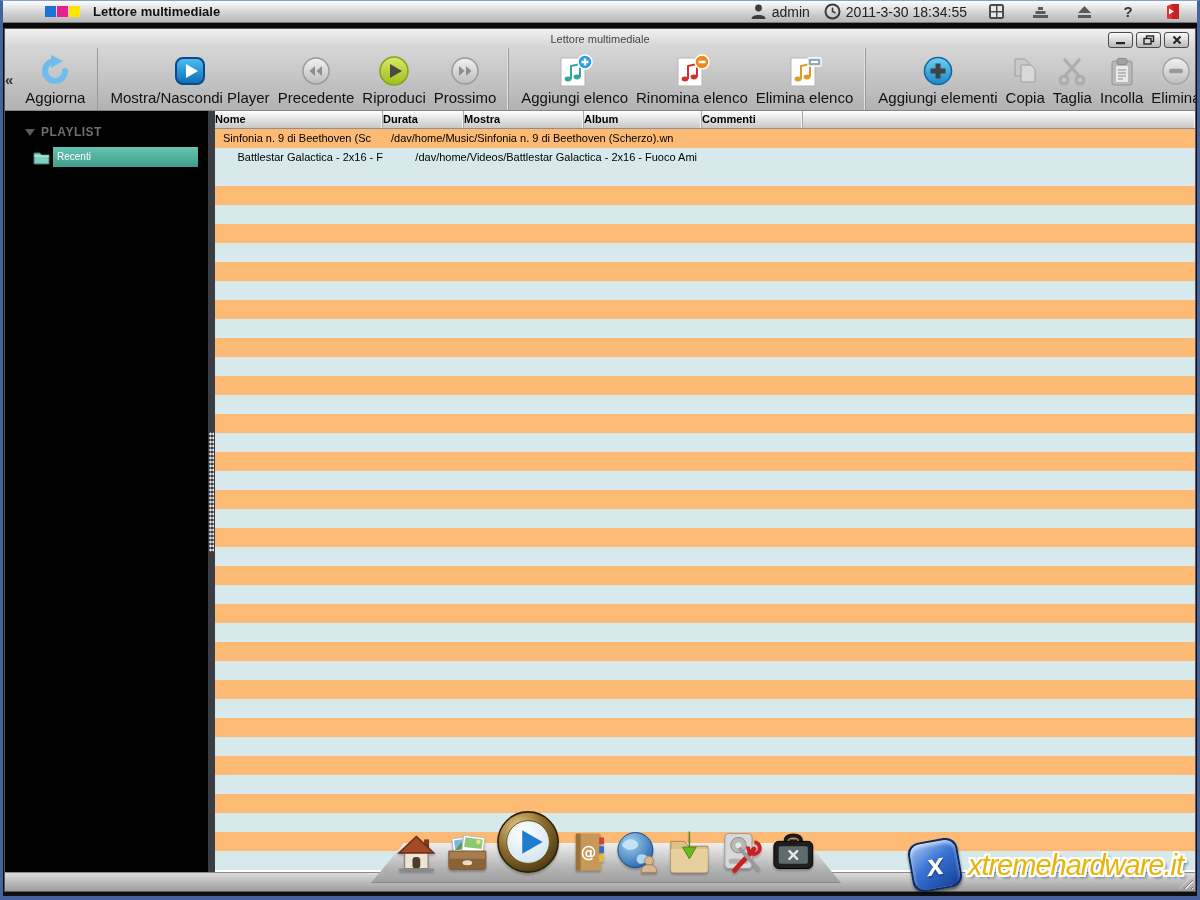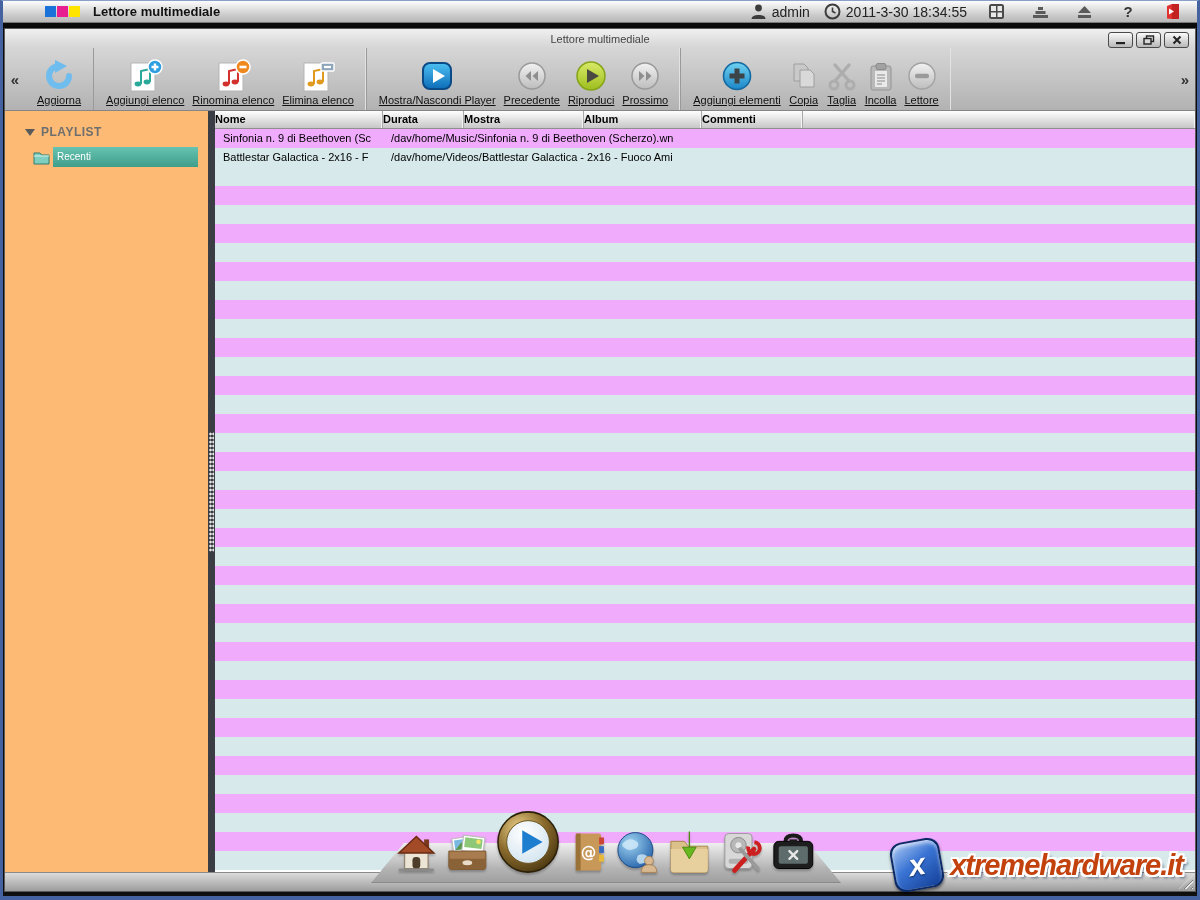--- a/index.html
+++ b/index.html
@@ -43,26 +43,26 @@
 
   .toolbar { flex:0 0 63px; display:flex; align-items:stretch;
     background:linear-gradient(#d6d6d6,#b2b2b2); border-bottom:1px solid #868686; }
   .tb-chevron { width:20px; display:flex; align-items:center; justify-content:center;
     font-size:15px; font-weight:bold; color:#333; cursor:pointer; }
   .tb-group { display:flex; align-items:stretch; padding:0 8px; }
   .tb-group + .tb-group { border-left:1px solid #9a9a9a; box-shadow:-1px 0 0 #e2e2e2 inset; }
   .tb-btn { display:flex; flex-direction:column; align-items:center; justify-content:flex-end;
     padding:3px 4px 4px; cursor:pointer; }
   .tb-ic { height:37px; display:flex; align-items:center; justify-content:center; }
-  .tb-label { font-size:11px; color:#111; white-space:nowrap;text-decoration:underline; }
+  .tb-label { font-size:15px; color:#111; white-space:nowrap; }
   .tb-spacer { flex:1; }
 
   
   .content { flex:1; display:flex; min-height:0; background:#fff; }
-  .sidebar { flex:0 0 203px; background:#fdba74; position:relative; }
+  .sidebar { flex:0 0 203px; background:#000000; position:relative; }
   .playlist-head { display:flex; align-items:center; gap:6px; padding:14px 0 8px 20px; }
   .tri { width:0; height:0; border-left:5px solid transparent; border-right:5px solid transparent;
     border-top:7px solid #5a5a5a; }
   .playlist-label { font-size:12px; font-weight:bold; color:#6e6e6e; letter-spacing:.5px; }
   .pl-item { margin-left:28px; height:20px; display:flex; align-items:center; cursor:pointer; width:165px; }
   .pl-item .folder { margin-right:3px; }
   .pl-item.selected .pl-text { background:linear-gradient(#66c3b1,#3f9e8b); color:#fff;
     flex:1; height:20px; line-height:20px; padding-left:4px; }
   .pl-text { font-size:10px; color:#333; }
 
@@ -71,22 +71,22 @@
     width:5px; height:120px;
     background-image:radial-gradient(#e8e8e8 1px, transparent 1.2px);
     background-size:3px 4px; }
 
   .main { flex:1; display:flex; flex-direction:column; min-width:0; background:#fff; position:relative; }
   .thead { flex:0 0 18px; display:flex; background:linear-gradient(#fefefe,#c7c7c7);
     border-bottom:1px solid #8f8f8f; }
   .hcell { font-size:11px; font-weight:bold; color:#000; line-height:17px; padding-left:0;
     border-right:1px solid #a8a8a8; box-shadow:-1px 0 0 #f4f4f4 inset; overflow:hidden; white-space:nowrap; cursor:pointer; }
   .tbody { flex:1; overflow:hidden; }
-  .trow { height:19px; display:flex; background:#f0abfc; }
-  .trow.alt { background:#d7e9eb; }
+  .trow { height:19px; display:flex; background:#fdba74; }
+  .trow.alt { background:#d7e9eb;text-align:right; }
   .tcell { font-size:11px; color:#000; line-height:19px; padding-left:8px;
     white-space:nowrap; overflow:hidden; }
   .col-nome { width:168px; } .col-posizione { width:314px; } .col-durata { width:81px; }
   .col-artista { width:120px; } .col-album { width:118px; } .col-commenti { width:101px; }
   .col-pad { flex:1; }
 
   .statusbar { flex:0 0 19px; background:linear-gradient(#dcdcdc,#9d9d9d); position:relative;
     border-top:1px solid #8a8a8a; }
   .resize-grip { position:absolute; right:2px; bottom:2px; width:14px; height:14px;
     background:repeating-linear-gradient(135deg, transparent 0 3px, #7a7a7a 3px 4px, #e8e8e8 4px 5px);
@@ -103,21 +103,21 @@
   .dock-icon { display:block; cursor:pointer; filter:drop-shadow(0 2px 1px rgba(0,0,0,.25)); }
 
   
   .watermark { position:absolute; right:14px; bottom:6px; display:flex; align-items:center; z-index:25; }
   .wm-logo { width:50px; height:50px; border-radius:12px; transform:rotate(-10deg);
     background:linear-gradient(150deg,#a9c7f2 0%,#3a74d4 45%,#123e96 100%);
     border:2px solid #0c2a66; box-shadow:0 2px 3px rgba(0,0,0,.5), inset 0 3px 4px rgba(255,255,255,.55);
     display:flex; align-items:center; justify-content:center; }
   .wm-x { font-size:30px; font-weight:bold; color:#fff; font-style:italic;
     text-shadow:0 1px 2px #0a2a60; }
-  .wm-text { font-size:29px; font-weight:bold; font-style:italic; color:#c2410c; margin-left:8px;
+  .wm-text { font-size:29px; font-weight:normal; font-style:italic; color:#eab308; margin-left:8px;
     letter-spacing:-1px;
     text-shadow:-2px -2px 0 #fff, 2px -2px 0 #fff, -2px 2px 0 #fff, 2px 2px 0 #fff,
                  0 -2px 0 #fff, 0 2px 0 #fff, -2px 0 0 #fff, 2px 0 0 #fff, 3px 3px 3px rgba(10,30,70,.6); }
 </style>
 </head>
 <body>
 
 <div class="screen">
 
   <div class="topbar">
@@ -214,65 +214,20 @@
               <polygon points="13,1 25,7 13,14" fill="#6fbcee"></polygon>
             </svg>
           </span>
           <span class="tb-label">Aggiorna</span>
         </div>
       </div>
 
       <div class="tb-group">
         <div class="tb-btn">
           <span class="tb-ic">
-            <svg width="36" height="34" viewBox="0 0 36 34">
-              <path d="M4 4 h18 l6 6 v22 h-24 z" fill="#fff" stroke="#b5b5b5"></path>
-              <path d="M22 4 l6 6 h-6 z" fill="#dcdcdc" stroke="#b5b5b5"></path>
-              <ellipse cx="11" cy="25" rx="3.4" ry="2.4" fill="#2aa89a"></ellipse>
-              <ellipse cx="20" cy="23" rx="3.4" ry="2.4" fill="#2aa89a"></ellipse>
-              <path d="M14 25 V12 L23 10 V23" stroke="#2aa89a" stroke-width="2" fill="none"></path>
-              <circle cx="28" cy="8" r="7" fill="#2d9fe0" stroke="#fff" stroke-width="1.5"></circle>
-              <path d="M28 4.5 V11.5 M24.5 8 H31.5" stroke="#fff" stroke-width="2.4"></path>
-            </svg>
-          </span>
-          <span class="tb-label">Aggiungi elenco</span>
-        </div>
-        <div class="tb-btn">
-          <span class="tb-ic">
-            <svg width="36" height="34" viewBox="0 0 36 34">
-              <path d="M4 4 h18 l6 6 v22 h-24 z" fill="#fff" stroke="#b5b5b5"></path>
-              <path d="M22 4 l6 6 h-6 z" fill="#dcdcdc" stroke="#b5b5b5"></path>
-              <ellipse cx="11" cy="25" rx="3.4" ry="2.4" fill="#d2312e"></ellipse>
-              <ellipse cx="20" cy="23" rx="3.4" ry="2.4" fill="#d2312e"></ellipse>
-              <path d="M14 25 V12 L23 10 V23" stroke="#d2312e" stroke-width="2" fill="none"></path>
-              <circle cx="28" cy="8" r="7" fill="#f0891d" stroke="#fff" stroke-width="1.5"></circle>
-              <path d="M24.5 8 H31.5" stroke="#fff" stroke-width="2.6"></path>
-            </svg>
-          </span>
-          <span class="tb-label">Rinomina elenco</span>
-        </div>
-        <div class="tb-btn">
-          <span class="tb-ic">
-            <svg width="36" height="34" viewBox="0 0 36 34">
-              <path d="M4 4 h18 l6 6 v22 h-24 z" fill="#fff" stroke="#b5b5b5"></path>
-              <path d="M22 4 l6 6 h-6 z" fill="#dcdcdc" stroke="#b5b5b5"></path>
-              <ellipse cx="11" cy="25" rx="3.4" ry="2.4" fill="#e09a1f"></ellipse>
-              <ellipse cx="20" cy="23" rx="3.4" ry="2.4" fill="#e09a1f"></ellipse>
-              <path d="M14 25 V12 L23 10 V23" stroke="#e09a1f" stroke-width="2" fill="none"></path>
-              <rect x="21" y="4" width="13" height="8" rx="1" fill="#8ea6bc" stroke="#fff" stroke-width="1.4"></rect>
-              <path d="M24 8 H31" stroke="#fff" stroke-width="2.2"></path>
-            </svg>
-          </span>
-          <span class="tb-label">Elimina elenco</span>
-        </div>
-      </div>
-
-      <div class="tb-group">
-        <div class="tb-btn">
-          <span class="tb-ic">
             <svg width="32" height="30" viewBox="0 0 32 30">
               <defs>
                   <linearGradient id="gBlue" x1="0" y1="0" x2="0" y2="1">
                 <stop offset="0" stop-color="#4cc0f2"></stop>
                     <stop offset="1" stop-color="#0d6cb8"></stop>
                   </linearGradient>
                 </defs>
               <rect x="2" y="2" width="28" height="26" rx="7" fill="url(#gBlue)" stroke="#0a4a86" stroke-width="2"></rect>
               <polygon points="12,8 24,15 12,22" fill="#fff"></polygon>
             </svg>
@@ -318,20 +273,65 @@
               <polygon points="16,10 16,20 21.5,15" fill="#8e8e8e"></polygon>
             </svg>
           </span>
           <span class="tb-label">Prossimo</span>
         </div>
       </div>
 
       <div class="tb-group">
         <div class="tb-btn">
           <span class="tb-ic">
+            <svg width="36" height="34" viewBox="0 0 36 34">
+              <path d="M4 4 h18 l6 6 v22 h-24 z" fill="#fff" stroke="#b5b5b5"></path>
+              <path d="M22 4 l6 6 h-6 z" fill="#dcdcdc" stroke="#b5b5b5"></path>
+              <ellipse cx="11" cy="25" rx="3.4" ry="2.4" fill="#2aa89a"></ellipse>
+              <ellipse cx="20" cy="23" rx="3.4" ry="2.4" fill="#2aa89a"></ellipse>
+              <path d="M14 25 V12 L23 10 V23" stroke="#2aa89a" stroke-width="2" fill="none"></path>
+              <circle cx="28" cy="8" r="7" fill="#2d9fe0" stroke="#fff" stroke-width="1.5"></circle>
+              <path d="M28 4.5 V11.5 M24.5 8 H31.5" stroke="#fff" stroke-width="2.4"></path>
+            </svg>
+          </span>
+          <span class="tb-label">Aggiungi elenco</span>
+        </div>
+        <div class="tb-btn">
+          <span class="tb-ic">
+            <svg width="36" height="34" viewBox="0 0 36 34">
+              <path d="M4 4 h18 l6 6 v22 h-24 z" fill="#fff" stroke="#b5b5b5"></path>
+              <path d="M22 4 l6 6 h-6 z" fill="#dcdcdc" stroke="#b5b5b5"></path>
+              <ellipse cx="11" cy="25" rx="3.4" ry="2.4" fill="#d2312e"></ellipse>
+              <ellipse cx="20" cy="23" rx="3.4" ry="2.4" fill="#d2312e"></ellipse>
+              <path d="M14 25 V12 L23 10 V23" stroke="#d2312e" stroke-width="2" fill="none"></path>
+              <circle cx="28" cy="8" r="7" fill="#f0891d" stroke="#fff" stroke-width="1.5"></circle>
+              <path d="M24.5 8 H31.5" stroke="#fff" stroke-width="2.6"></path>
+            </svg>
+          </span>
+          <span class="tb-label">Rinomina elenco</span>
+        </div>
+        <div class="tb-btn">
+          <span class="tb-ic">
+            <svg width="36" height="34" viewBox="0 0 36 34">
+              <path d="M4 4 h18 l6 6 v22 h-24 z" fill="#fff" stroke="#b5b5b5"></path>
+              <path d="M22 4 l6 6 h-6 z" fill="#dcdcdc" stroke="#b5b5b5"></path>
+              <ellipse cx="11" cy="25" rx="3.4" ry="2.4" fill="#e09a1f"></ellipse>
+              <ellipse cx="20" cy="23" rx="3.4" ry="2.4" fill="#e09a1f"></ellipse>
+              <path d="M14 25 V12 L23 10 V23" stroke="#e09a1f" stroke-width="2" fill="none"></path>
+              <rect x="21" y="4" width="13" height="8" rx="1" fill="#8ea6bc" stroke="#fff" stroke-width="1.4"></rect>
+              <path d="M24 8 H31" stroke="#fff" stroke-width="2.2"></path>
+            </svg>
+          </span>
+          <span class="tb-label">Elimina elenco</span>
+        </div>
+      </div>
+
+      <div class="tb-group">
+        <div class="tb-btn">
+          <span class="tb-ic">
             <svg width="32" height="32" viewBox="0 0 32 32">
               <defs>
                   <linearGradient id="gCyan" x1="0" y1="0" x2="0" y2="1">
                 <stop offset="0" stop-color="#6fd2f2"></stop>
                     <stop offset="1" stop-color="#1c86c8"></stop>
                   </linearGradient>
                 </defs>
               <circle cx="16" cy="16" r="13.5" fill="url(#gCyan)" stroke="#1268a0" stroke-width="1.6"></circle>
               <path d="M16 8.5 V23.5 M8.5 16 H23.5" stroke="#3c4448" stroke-width="5"></path>
             </svg>
@@ -368,21 +368,21 @@
           </span>
           <span class="tb-label">Incolla</span>
         </div>
         <div class="tb-btn">
           <span class="tb-ic">
             <svg width="32" height="32" viewBox="0 0 32 32">
               <circle cx="16" cy="16" r="13" fill="url(#gGray)" stroke="#a2a2a2" stroke-width="1.4"></circle>
               <rect x="9" y="13.8" width="14" height="4.4" rx="2" fill="#9a9a9a"></rect>
             </svg>
           </span>
-          <span class="tb-label">Lettore</span>
+          <span class="tb-label">Elimina</span>
         </div>
       </div>
 
       <span class="tb-spacer"></span>
       <span class="tb-chevron">»</span>
     </div>
 
     <div class="content">
       <div class="sidebar">
         <div class="playlist-head">

